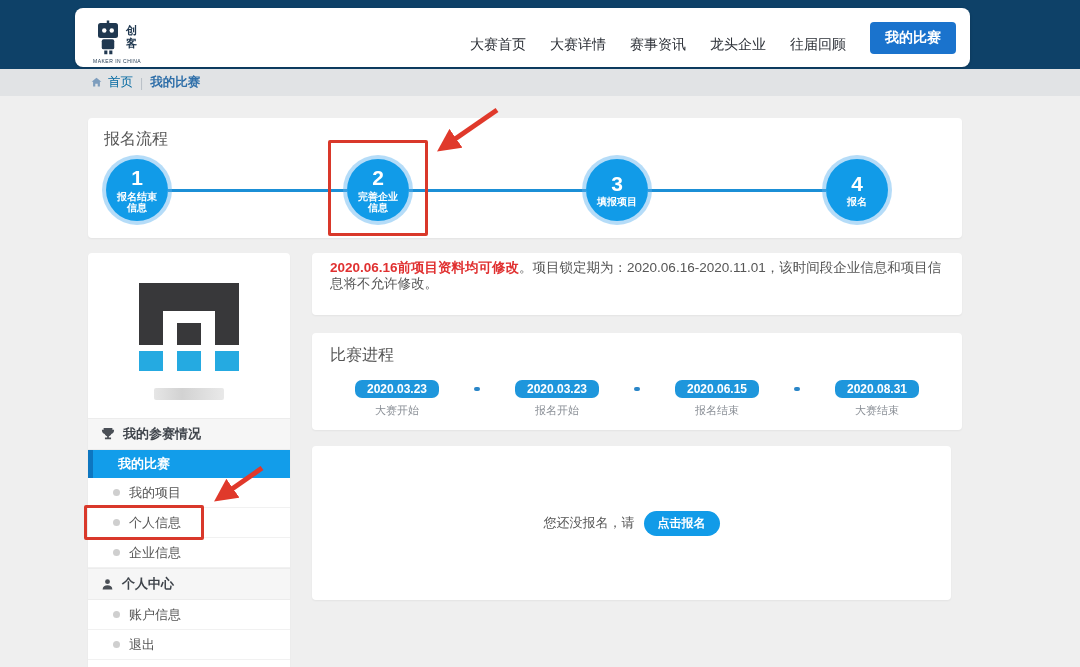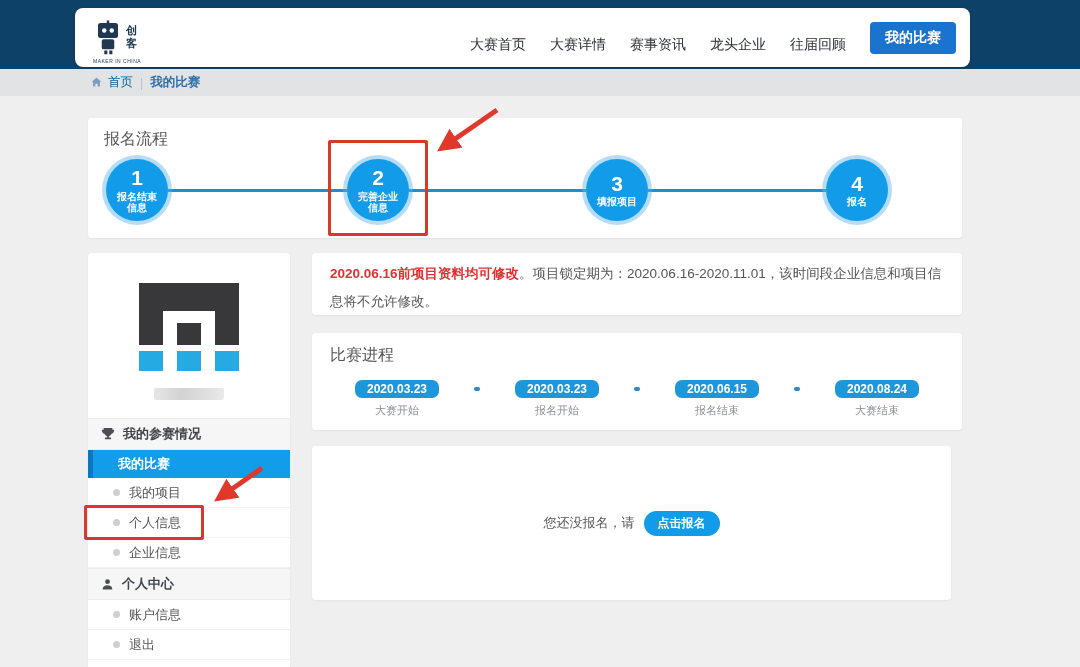--- a/index.html
+++ b/index.html
@@ -58,21 +58,21 @@
               padding-left:13px; font-size:13px; font-weight:bold; color:#3f444b;
               border-top:1px solid #ececec; border-bottom:1px solid #ececec; }
   .side-item { height:30px; display:flex; align-items:center; gap:9px; padding-left:25px;
                font-size:13px; color:#555; border-bottom:1px solid #f1f1f1; cursor:pointer; }
   .side-item .dot { width:7px; height:7px; border-radius:50%; background:#cfcfcf; flex:0 0 auto; }
   .side-item.active { height:28px; background:#129dea; color:#fff; font-weight:bold;
                       border-left:5px solid #0d76c0; padding-left:25px; border-bottom:none; }
 
   
   .notice-card { left:312px; top:253px; width:650px; height:62px; padding:7px 18px; }
-  .notice-card p { font-size:13.5px; color:#555; line-height:28px; }
+  .notice-card p { font-size:13.5px; color:#555; line-height:16px; }
   .notice-red { color:#e03030; font-weight:bold; }
 
   
   .tl-card { left:312px; top:333px; width:650px; height:97px; padding:12px 18px 0 18px; }
   .tl-row { display:flex; align-items:flex-start; margin-top:14px; padding:0 12px; }
   .tl-ms { display:flex; flex-direction:column; align-items:center; width:110px; }
   .tl-pill { background:#1e96dc; color:#fff; font-size:12px; font-weight:bold; border-radius:7px;
              padding:2px 12px; white-space:nowrap; }
   .tl-lab { font-size:11px; color:#8a8f96; margin-top:5px; white-space:nowrap; }
   .tl-conn { flex:1; height:4px; background:#2a86c8; border-radius:2px; margin:7px 22px 0 22px; }
@@ -227,21 +227,21 @@
       <span class="tl-pill">2020.03.23</span>
       <span class="tl-lab">报名开始</span>
     </div>
     <div class="tl-conn"></div>
     <div class="tl-ms">
       <span class="tl-pill">2020.06.15</span>
       <span class="tl-lab">报名结束</span>
     </div>
     <div class="tl-conn"></div>
     <div class="tl-ms">
-      <span class="tl-pill">2020.08.24</span>
+      <span class="tl-pill">2020.08.31</span>
       <span class="tl-lab">大赛结束</span>
     </div>
   </div>
 </div>
 
 <div class="card empty-card">
   <span class="empty-text">您还没报名，请</span>
   <button class="empty-btn">点击报名</button>
 </div>
 

